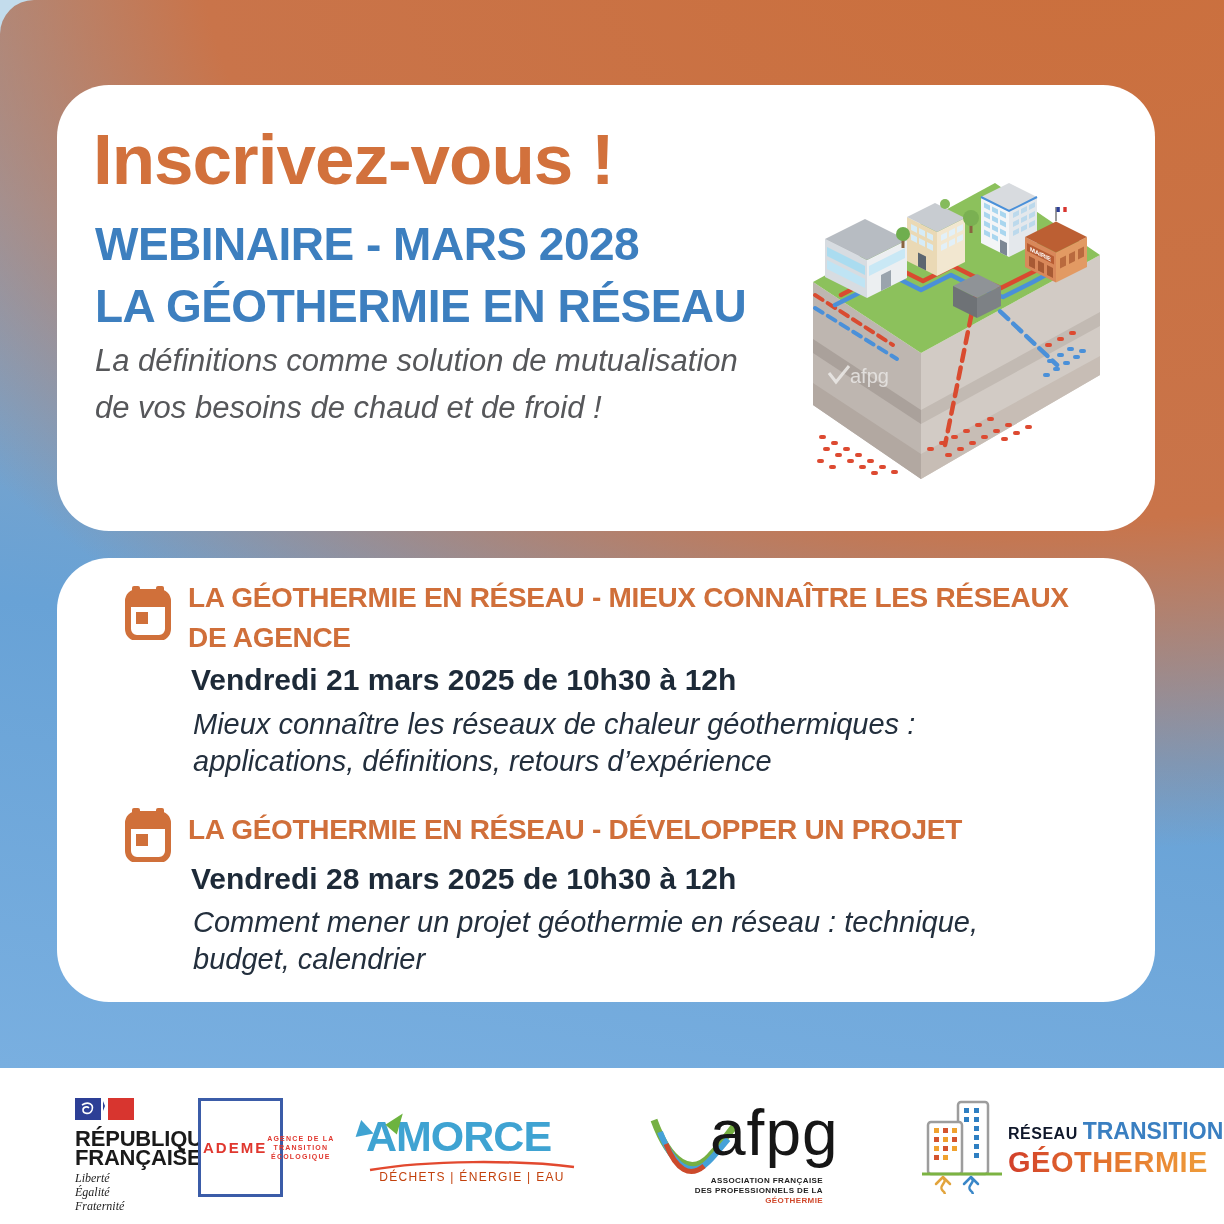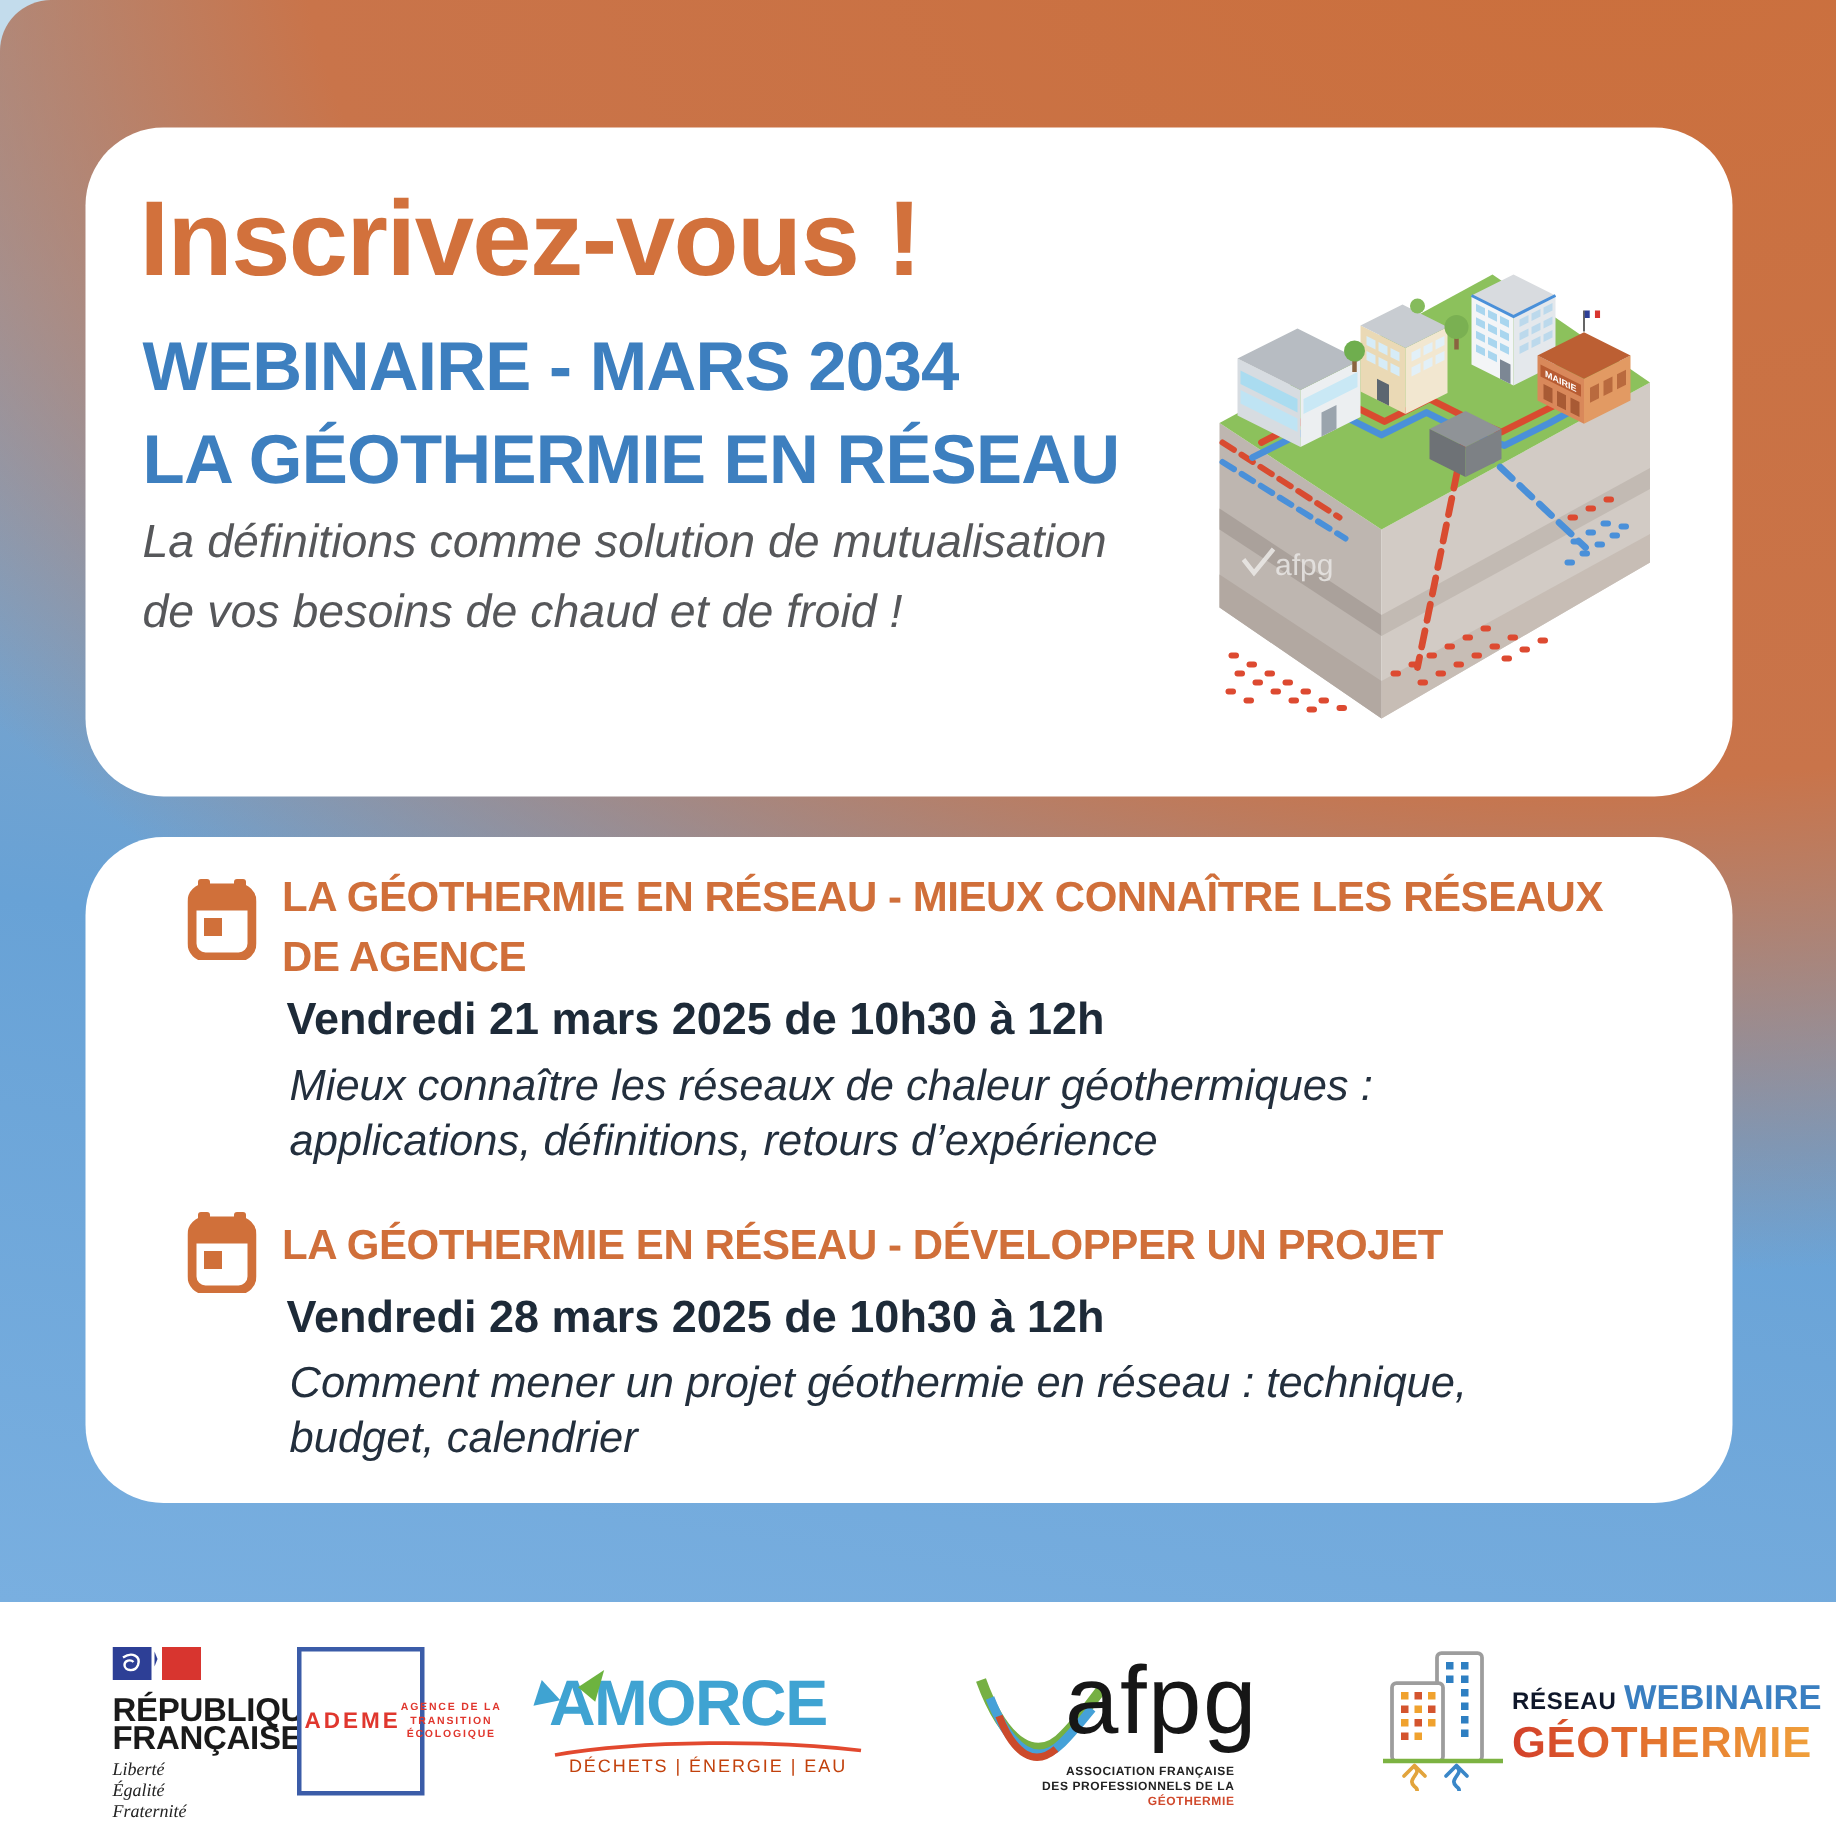--- a/index.html
+++ b/index.html
@@ -78,21 +78,21 @@
     -webkit-background-clip:text;background-clip:text;color:transparent;}
 </style>
 </head>
 <body>
 
 <div class="corner-backing"></div>
 <div class="bg"></div>
 
 <div class="card hero">
   <div class="abs hero-headline">Inscrivez-vous !</div>
-  <div class="abs hero-sub prelines">WEBINAIRE - MARS 2034
+  <div class="abs hero-sub prelines">WEBINAIRE - MARS 2028
 LA GÉOTHERMIE EN RÉSEAU</div>
   <div class="abs hero-tagline prelines">La définitions comme solution de mutualisation
 de vos besoins de chaud et de froid !</div>
 
   <div class="abs hero-illustration">
     <svg width="350" height="348" viewBox="0 0 350 348">
 
       <g>
         <polygon points="18,135 126,206 126,332 18,258" fill="#beb6b0"></polygon>
         <polygon points="126,206 305,108 305,228 126,332" fill="#d2cbc5"></polygon>
@@ -400,18 +400,18 @@
         <path d="M14,88 L21,81 L28,88"></path>
         <path d="M21,82 c6,4 -6,8 0,13 c6,4 -6,8 0,12"></path>
       </g>
       <g fill="none" stroke="#3a87c8" stroke-width="2.5" stroke-linecap="round" stroke-linejoin="round">
         <path d="M42,88 L49,81 L56,88"></path>
         <path d="M49,82 c6,4 -6,8 0,13 c6,4 -6,8 0,12"></path>
       </g>
     </svg>
     <div class="rag-text">
       <div class="rag-line1">
-        <span class="rag-reseau">RÉSEAU</span><span class="rag-animation">WEBINAIRE</span>
+        <span class="rag-reseau">RÉSEAU</span><span class="rag-animation">TRANSITION</span>
       </div>
       <div class="rag-geo">GÉOTHERMIE</div>
     </div>
   </div>
 </div>
 
 </body></html>

